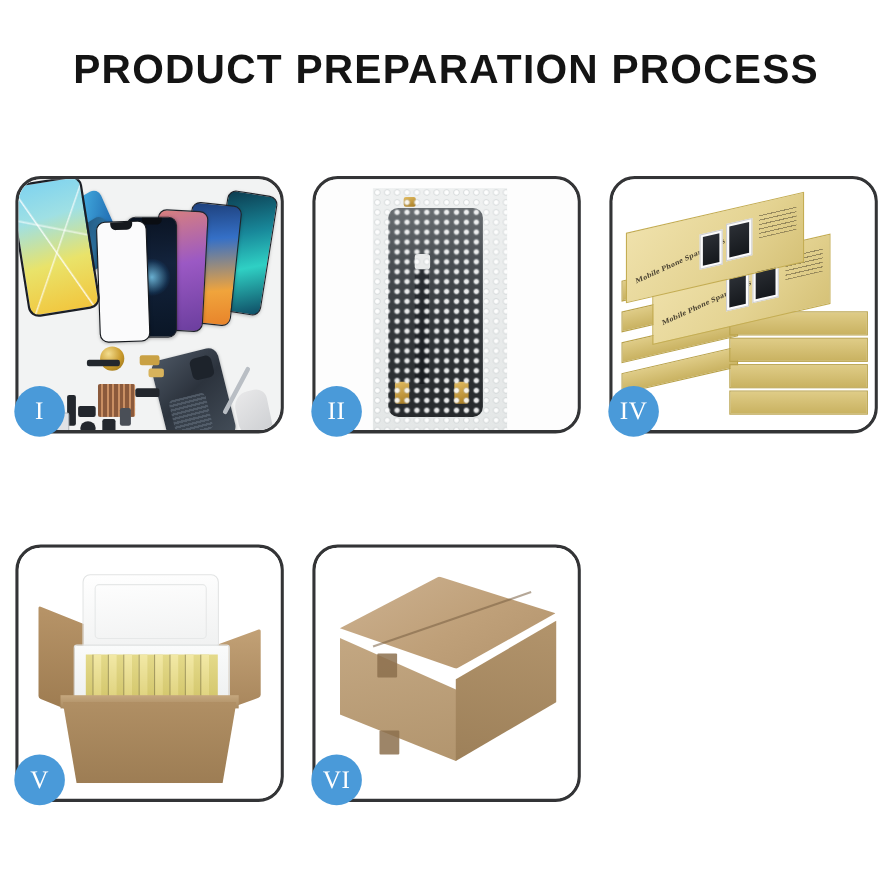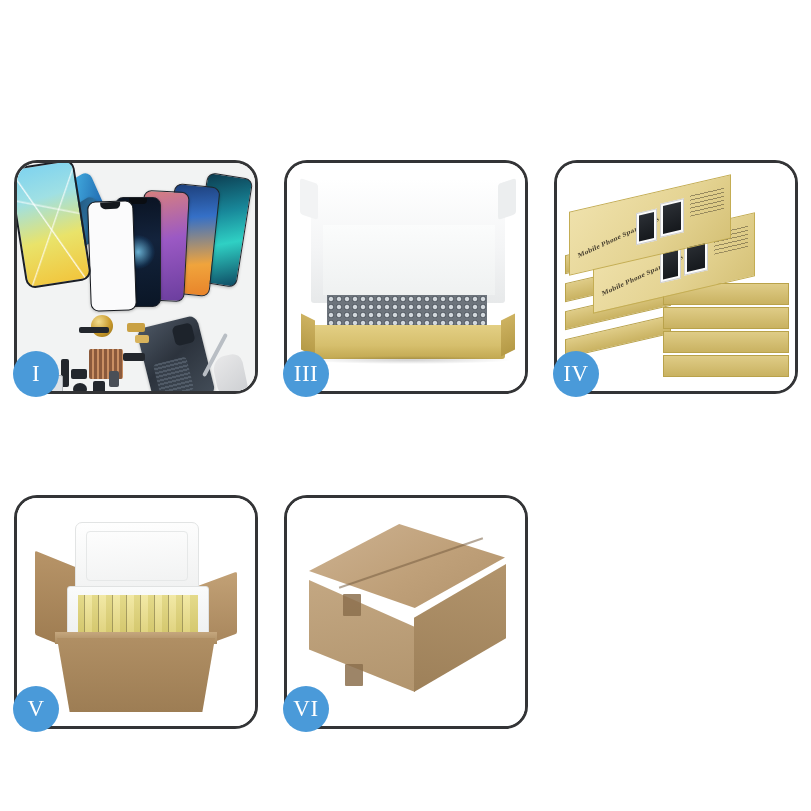--- a/index.html
+++ b/index.html
@@ -422,20 +422,21 @@
   .tape {
     position:absolute;
     background: rgba(140,112,78,.85);
     border-radius: 1px;
   }
 </style>
 </head>
 <body>
 
 <div class="header">
+  <h1 class="page-title">PRODUCT PREPARATION PROCESS</h1>
 </div>
 
 <div class="panel-grid">
 
   <div class="panel p1">
     <div class="panel-inner">
       <div class="ph ph-blue1"></div>
       <div class="ph ph-blue2"></div>
       <div class="ph ph-fan ph-f5"></div>
       <div class="ph ph-fan ph-f4"></div>
@@ -459,31 +460,35 @@
       <div class="bit" style="left:76px;top:218px;width:12px;height:14px;"></div>
       <div class="bit" style="left:92px;top:208px;width:10px;height:16px;background:#4a4f57;"></div>
       <div class="bit" style="left:106px;top:190px;width:22px;height:8px;"></div>
       <div class="bit" style="left:34px;top:212px;width:10px;height:18px;background:#dfe2e6;border:1px solid #aeb3b8;"></div>
       <div class="tweezer"></div>
       <div class="hand"></div>
     </div>
     <div class="badge">I</div>
   </div>
 
-
-  <div class="panel p3">
+  <div class="panel p2">
     <div class="panel-inner">
-      <div class="m-lidback"></div>
-      <div class="m-foam"></div>
-      <div class="m-bubble"></div>
-      <div class="m-front"></div>
-      <div class="m-shadow"></div>
+      <div class="bubble-bag">
+        <div class="screen-in"></div>
+        <div class="conn-w"></div>
+        <div class="flex-strip"></div>
+        <div class="gold-tab" style="left:20px;top:176px;"></div>
+        <div class="gold-tab" style="left:74px;top:176px;"></div>
+        <div class="gold-tab" style="left:28px;top:8px;width:11px;height:9px;"></div>
+        <div class="bubble-tex"></div>
+      </div>
     </div>
-    <div class="badge">III</div>
+    <div class="badge">II</div>
   </div>
+
 
   <div class="panel p4">
     <div class="panel-inner">
       <div class="stack">
 
         <div class="sbox sb-side" style="left:2px;top:64px;width:104px;height:17px;transform:skewY(-13deg);"></div>
         <div class="sbox sb-side" style="left:2px;top:92px;width:104px;height:17px;transform:skewY(-13deg);"></div>
         <div class="sbox sb-side" style="left:2px;top:120px;width:104px;height:17px;transform:skewY(-13deg);"></div>
         <div class="sbox sb-side" style="left:2px;top:148px;width:104px;height:17px;transform:skewY(-13deg);"></div>
 

